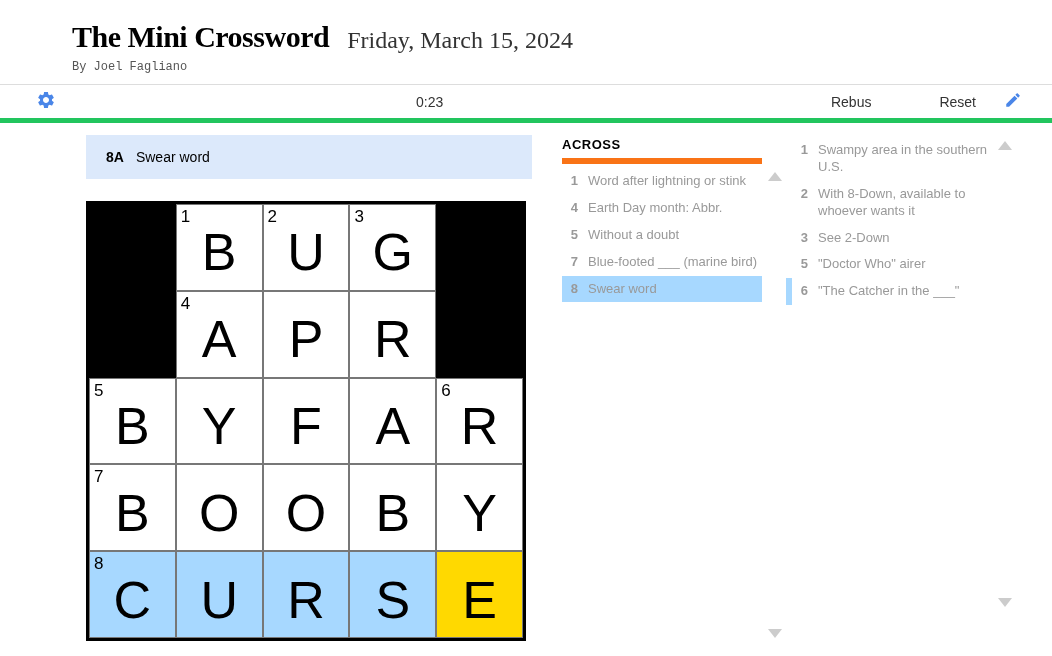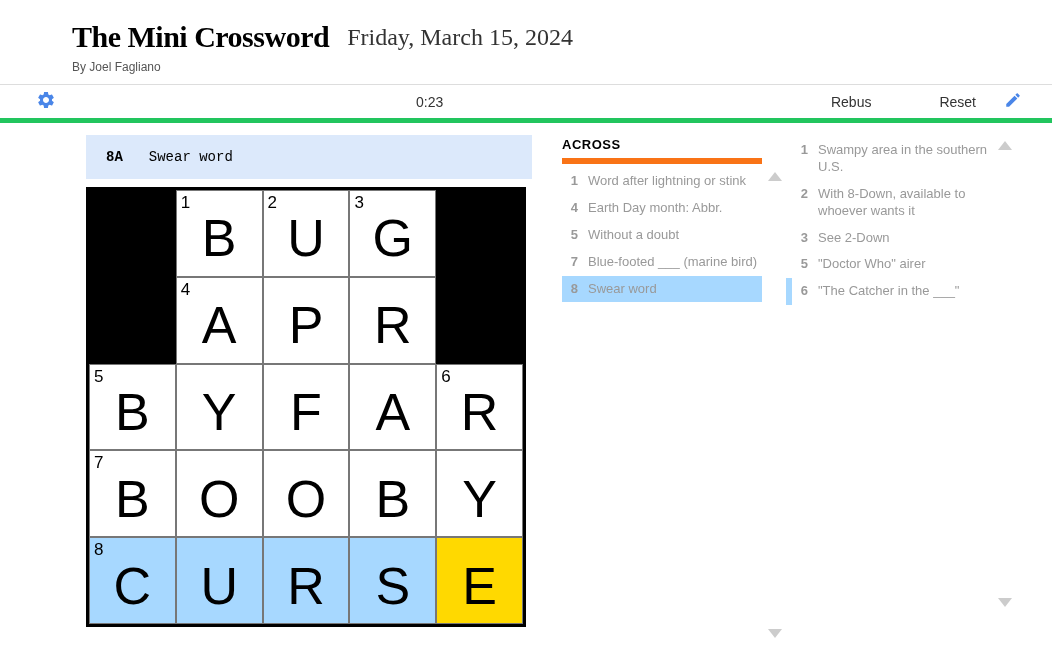--- a/index.html
+++ b/index.html
@@ -1,36 +1,36 @@
 <!DOCTYPE html>
 <html><head>
 <meta charset="utf-8">
 <style>
   * { box-sizing: border-box; margin: 0; padding: 0; }
   body { font-family: Georgia, 'Times New Roman', serif; background: #fff; color: #000; }
   
   .header { padding: 20px 72px 10px 72px; }
-  .header-top { display: flex; align-items: center; gap: 18px; }
+  .header-top { display: flex; align-items: flex-end; gap: 18px; }
   .title { font-family: Georgia, serif; font-size: 30px; font-weight: 900; letter-spacing: -0.5px; }
   .date { font-family: Liberation Serif, serif; font-size: 24px; font-weight: 400; color: #333; }
-  .byline { font-family: Liberation Sans, sans-serif; font-size: 12px; color: #555; margin-top: 6px; }
+  .byline { font-family: Liberation Mono, monospace; font-size: 12px; color: #555; margin-top: 6px; }
   
   .toolbar { display: flex; align-items: center; border-top: 1px solid #ddd; border-bottom: 5px solid #22c55e; height: 39px; padding: 0 30px 0 36px; font-family: Arial, sans-serif; font-size: 14px; color: #333; }
   .tb-left { width: 380px; }
   .tb-center { flex: 0 0 auto; text-align: center; }
   .tb-right { margin-left: auto; display: flex; align-items: center; gap: 28px; }
   .tb-btn { cursor: pointer; margin-left: 40px; }
   
   .gear-icon svg { width: 20px; height: 20px; fill: #4a86e8; }
   .pencil-icon svg { width: 18px; height: 18px; fill: #4a86e8; }
   
   .main { display: flex; padding: 12px 20px 10px 86px; gap: 30px; }
   
   .left-col { width: 446px; }
-  .current-clue-bar { background: #dce9fb; padding: 14px 20px; font-family: Liberation Mono, monospace; font-size: 14px; display: flex; gap: 26px; margin-bottom: 8px; }
+  .current-clue-bar { background: #dce9fb; padding: 14px 20px; font-family: Liberation Sans, sans-serif; font-size: 14px; display: flex; gap: 12px; margin-bottom: 22px; }
   .current-clue-num { font-weight: 700; }
   
   .grid { border: 3px solid #000; width: 440px; height: 440px; display: grid; grid-template-columns: repeat(5, 1fr); grid-template-rows: repeat(5, 1fr); }
   .cell { border: 0.5px solid #777; position: relative; background: #fff; }
   .cell.black { background: #000; border-color: #000; }
   .cell.hl { background: #a7d8ff; }
   .cell.cursor { background: #ffd900; }
   .cell .num { position: absolute; top: 2px; left: 4px; font-family: Arial, sans-serif; font-size: 17px; font-weight: 400; }
   .cell .letter { position: absolute; inset: 0; display: flex; align-items: center; justify-content: center; font-family: Arial, sans-serif; font-size: 52px; font-weight: 400; padding-top: 10px; }
   

